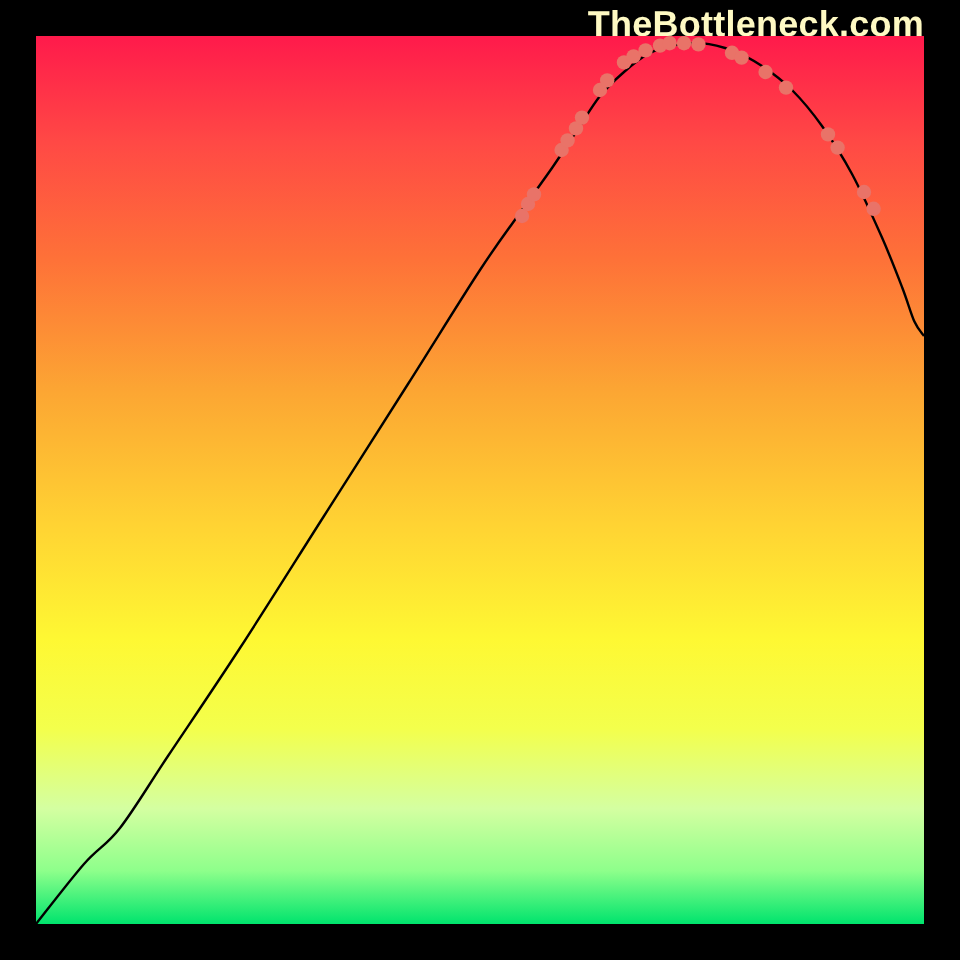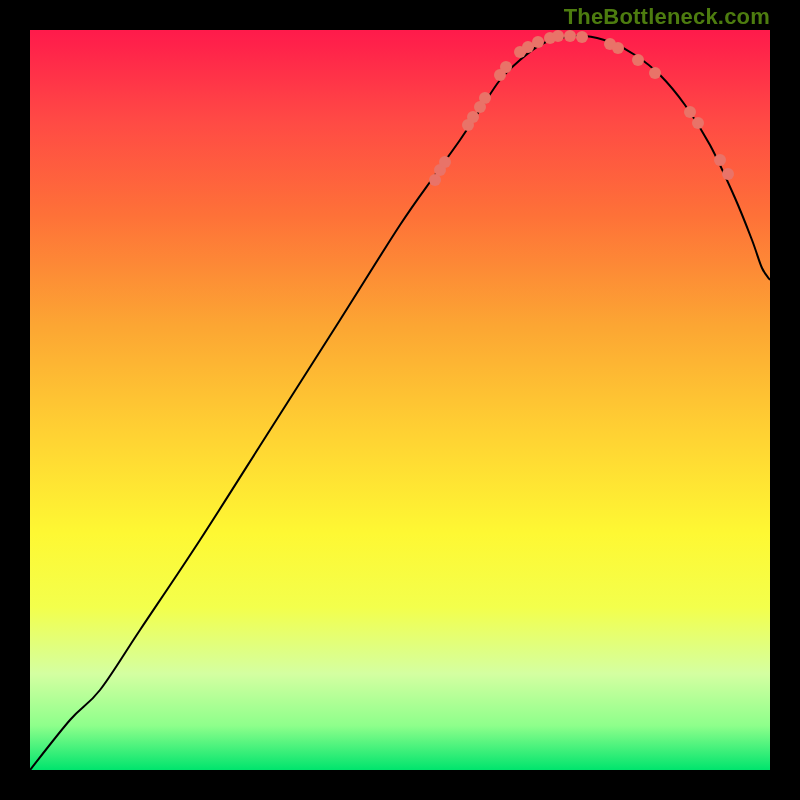--- a/index.html
+++ b/index.html
@@ -40,22 +40,22 @@
       #f3ff4c 78%,
       #d4ffa1 87%,
       #8eff8b 94%,
       #00e46d 100%
     );
   }
   .watermark {
     position: absolute;
     top: 4px;
     right: 30px;
-    color: #4d7c0f;
-    font-size: 22px;
+    color: #fef9c3;
+    font-size: 30px;
     font-weight: 600;
     letter-spacing: 0.2px;
     user-select: none;
   }
   svg.curve {
     position: absolute;
     left: 0; top: 0;
     width: 740px;
     height: 740px;
   }

